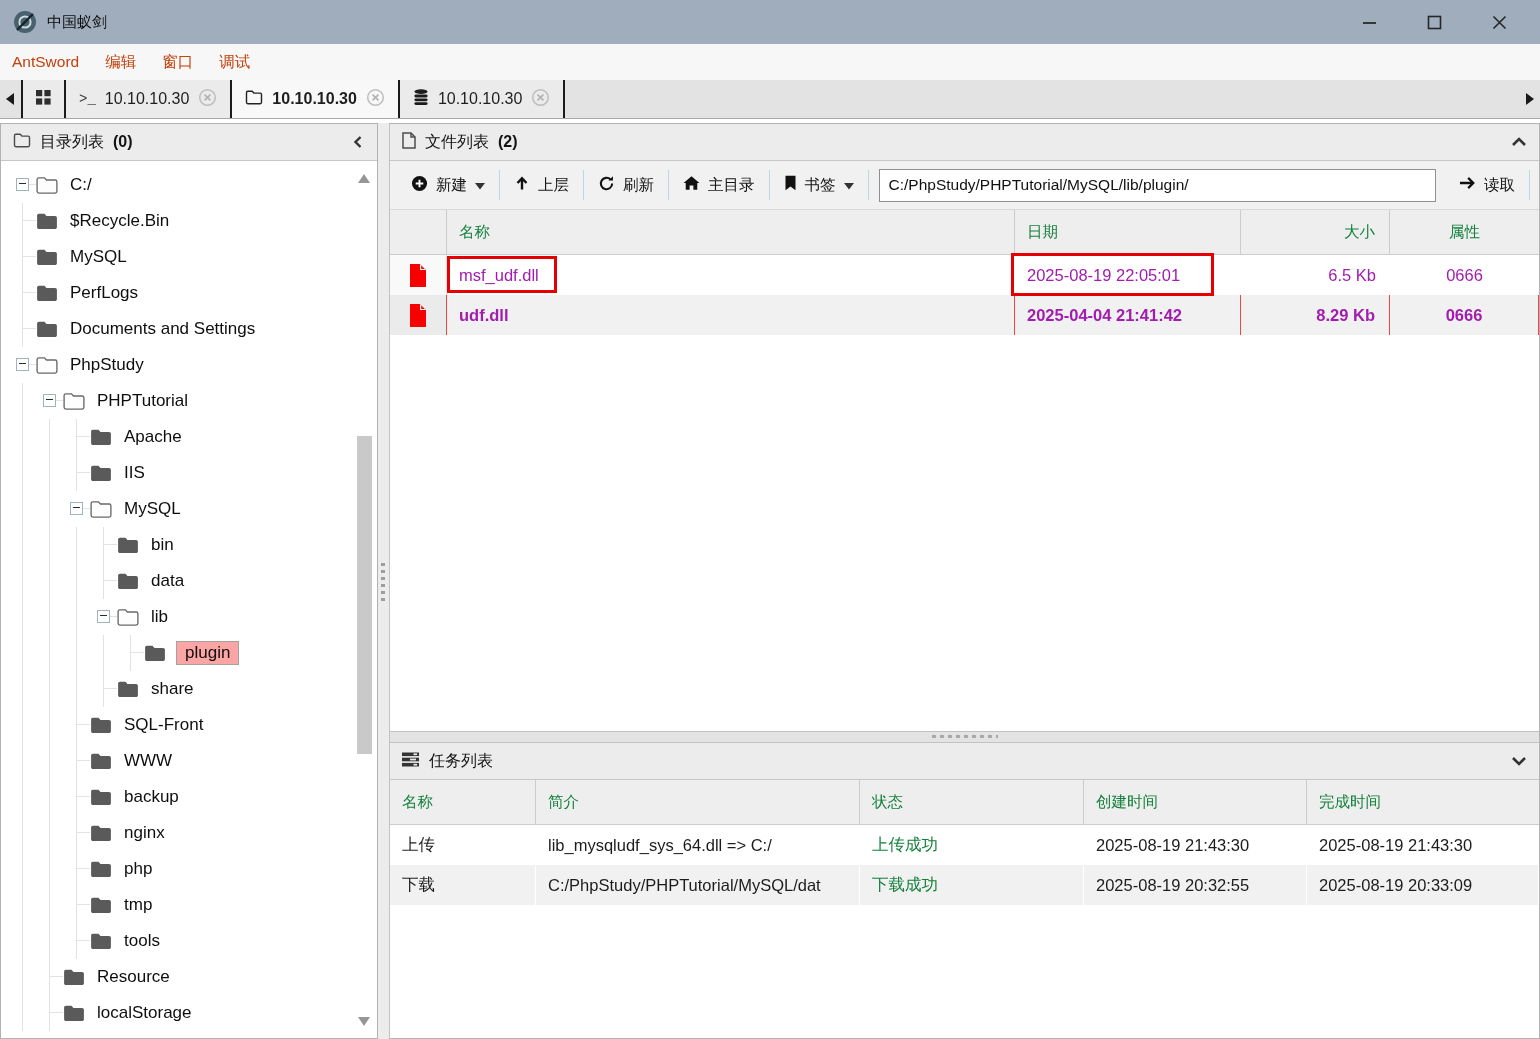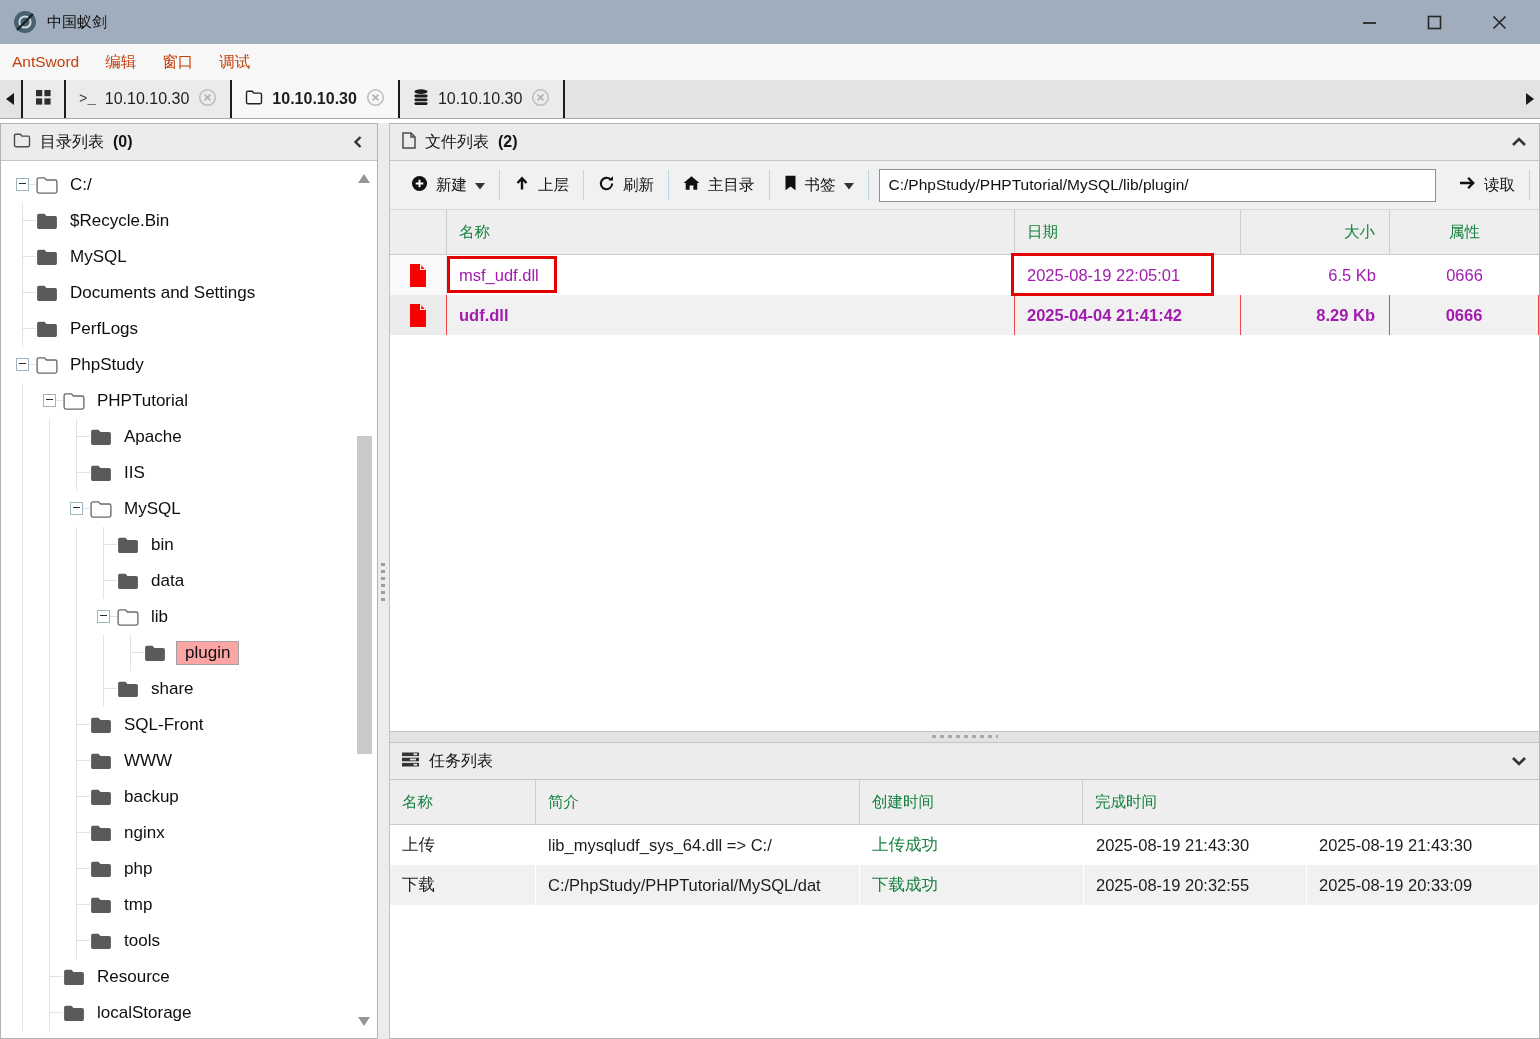--- a/index.html
+++ b/index.html
@@ -242,30 +242,30 @@
             </span>
             <span class="lbl">MySQL</span>
           </div>
           <div class="tree-row">
             <span class="g tee"></span>
             <span class="fo">
               <svg width="22" height="18" viewBox="0 0 24 20">
                 <path d="M1 4c0-1.1.9-2 2-2h6.2L11.4 4.4H21c1.1 0 2 .9 2 2V17c0 1.1-.9 2-2 2H3c-1.1 0-2-.9-2-2z" fill="#5a5a5a"></path>
               </svg>
             </span>
+            <span class="lbl">PerfLogs</span>
+          </div>
+          <div class="tree-row">
+            <span class="g tee"></span>
+            <span class="fo">
+              <svg width="22" height="18" viewBox="0 0 24 20">
+                <path d="M1 4c0-1.1.9-2 2-2h6.2L11.4 4.4H21c1.1 0 2 .9 2 2V17c0 1.1-.9 2-2 2H3c-1.1 0-2-.9-2-2z" fill="#5a5a5a"></path>
+              </svg>
+            </span>
             <span class="lbl">Documents and Settings</span>
-          </div>
-          <div class="tree-row">
-            <span class="g tee"></span>
-            <span class="fo">
-              <svg width="22" height="18" viewBox="0 0 24 20">
-                <path d="M1 4c0-1.1.9-2 2-2h6.2L11.4 4.4H21c1.1 0 2 .9 2 2V17c0 1.1-.9 2-2 2H3c-1.1 0-2-.9-2-2z" fill="#5a5a5a"></path>
-              </svg>
-            </span>
-            <span class="lbl">PerfLogs</span>
           </div>
           <div class="tree-row">
             <span class="g exp">
               <i></i>
             </span>
             <span class="fo">
               <svg width="22" height="18" viewBox="0 0 24 20">
                 <path d="M1 4c0-1.1.9-2 2-2h6.2L11.4 4.4H21c1.1 0 2 .9 2 2V17c0 1.1-.9 2-2 2H3c-1.1 0-2-.9-2-2z" fill="#fdfdfd" stroke="#696969" stroke-width="1.5"></path>
               </svg>
             </span>
@@ -626,20 +626,21 @@
           <span>任务列表</span>
           <span class="ph-spacer">
               <svg width="16" height="12" viewBox="0 0 16 12">
                 <path d="M2 3l6 6 6-6" fill="none" stroke="#333" stroke-width="2.6"></path>
               </svg>
             </span>
         </div>
         <div class="thead">
           <span class="cell tcol-name">名称</span>
           <span class="cell tcol-desc">简介</span>
+          <span class="cell tcol-status">状态</span>
           <span class="cell tcol-created">创建时间</span>
           <span class="cell tcol-done">完成时间</span>
         </div>
         <div id="task-rows">
             <div class="trow">
               <span class="cell tcol-name">上传</span>
               <span class="cell tcol-desc">lib_mysqludf_sys_64.dll =&gt; C:/</span>
               <span class="cell tcol-status green">上传成功</span>
               <span class="cell tcol-created">2025-08-19 21:43:30</span>
               <span class="cell tcol-done">2025-08-19 21:43:30</span>

